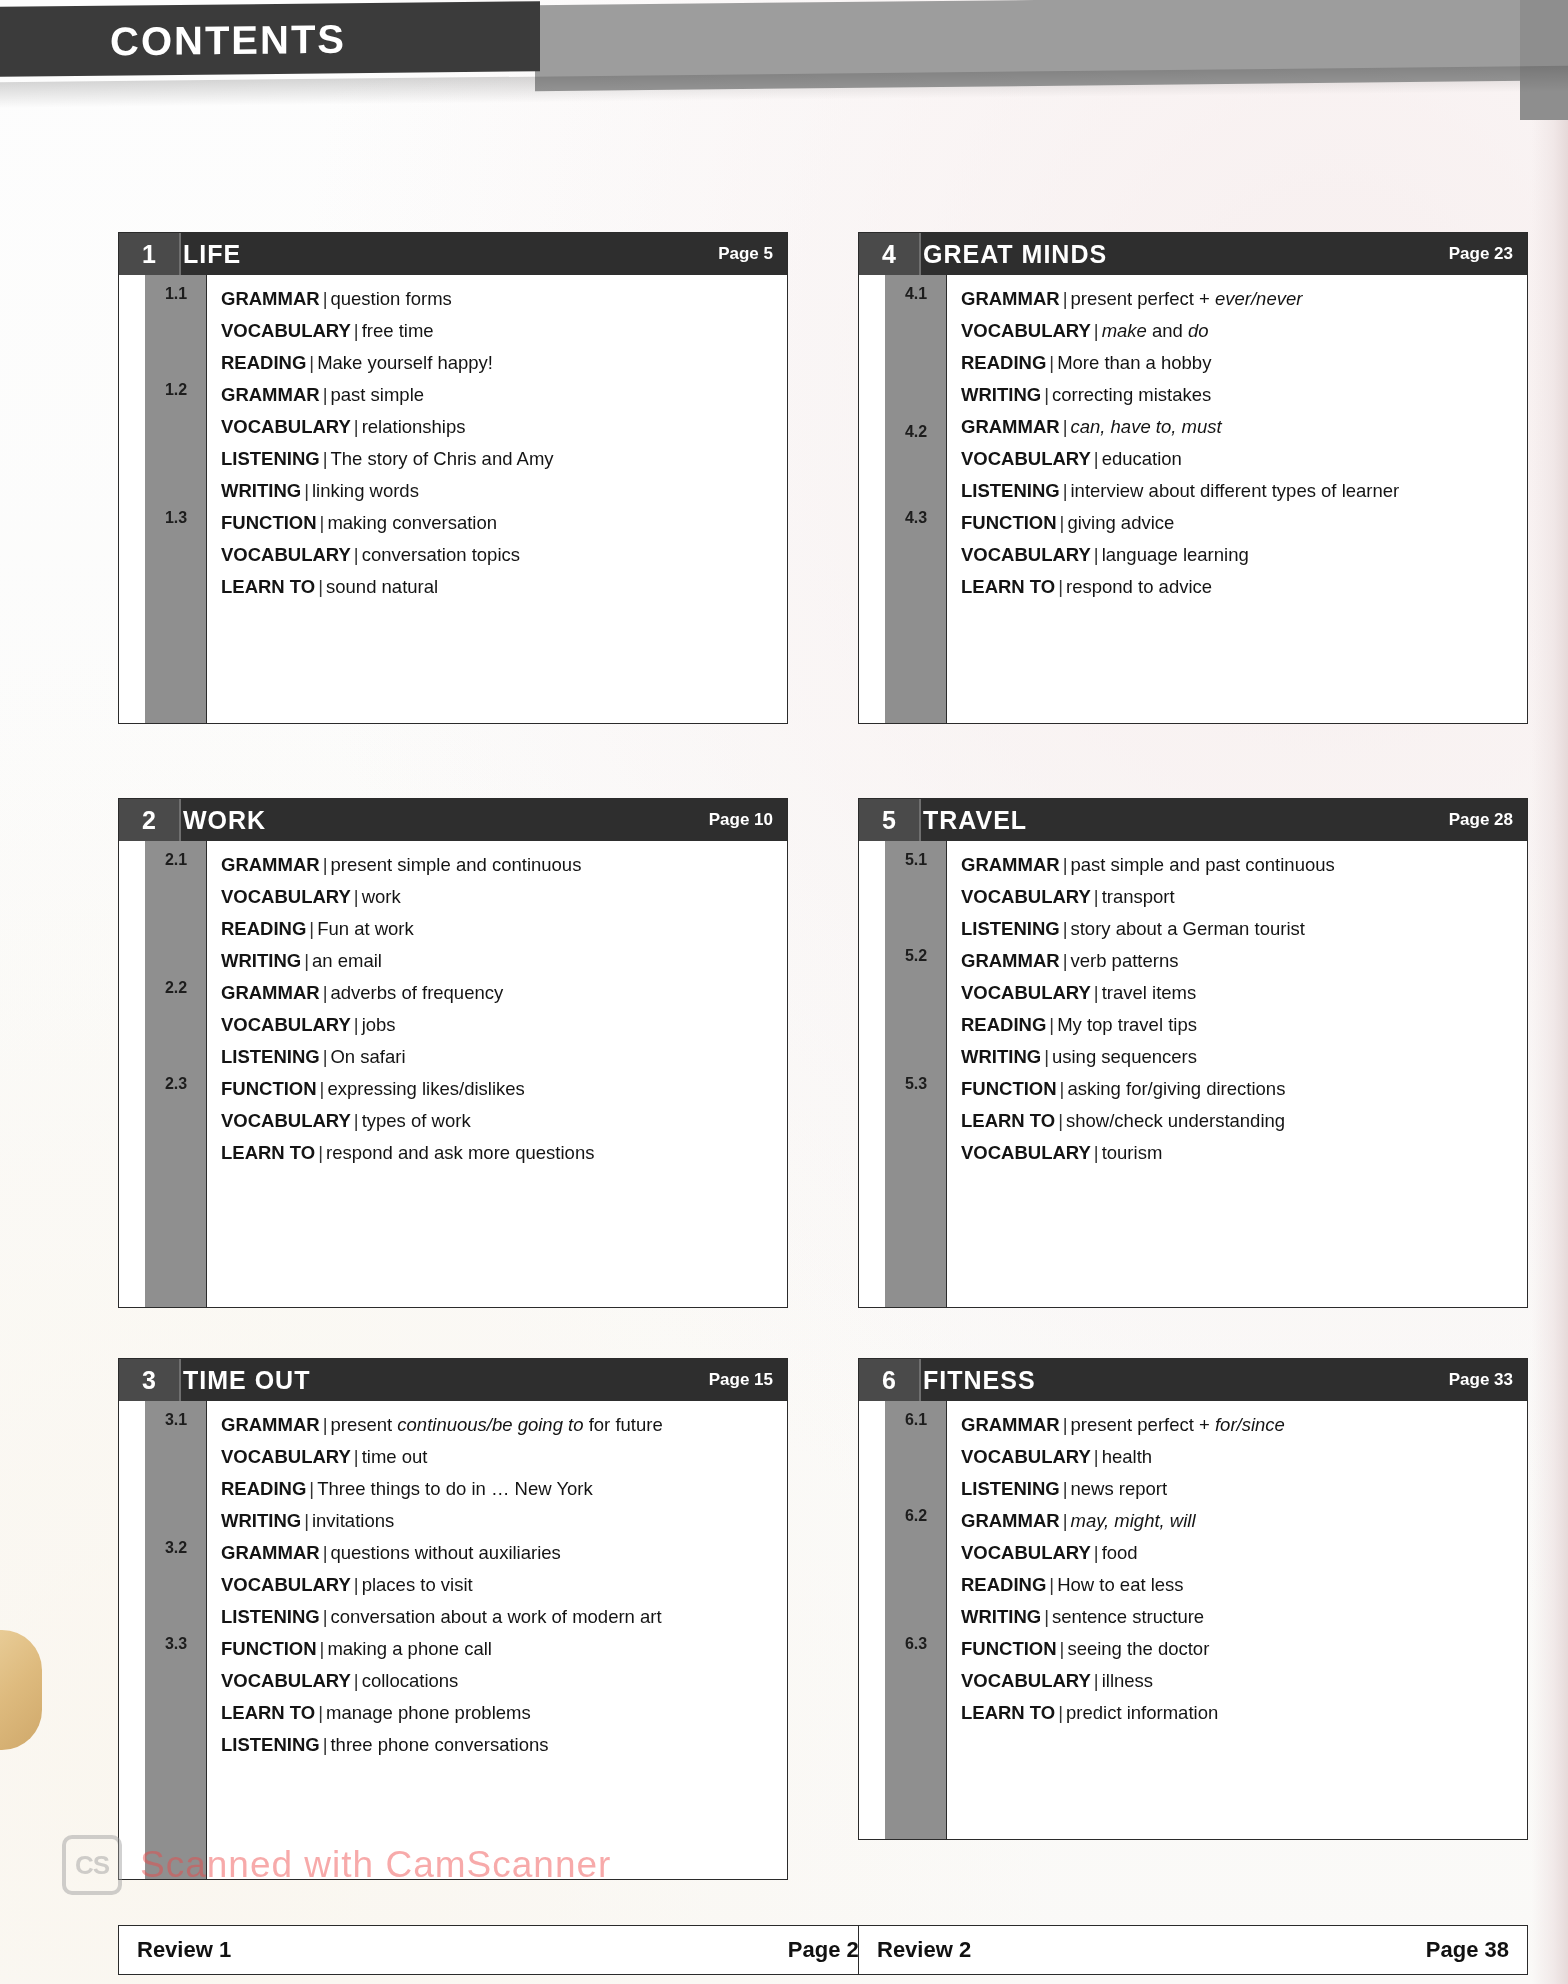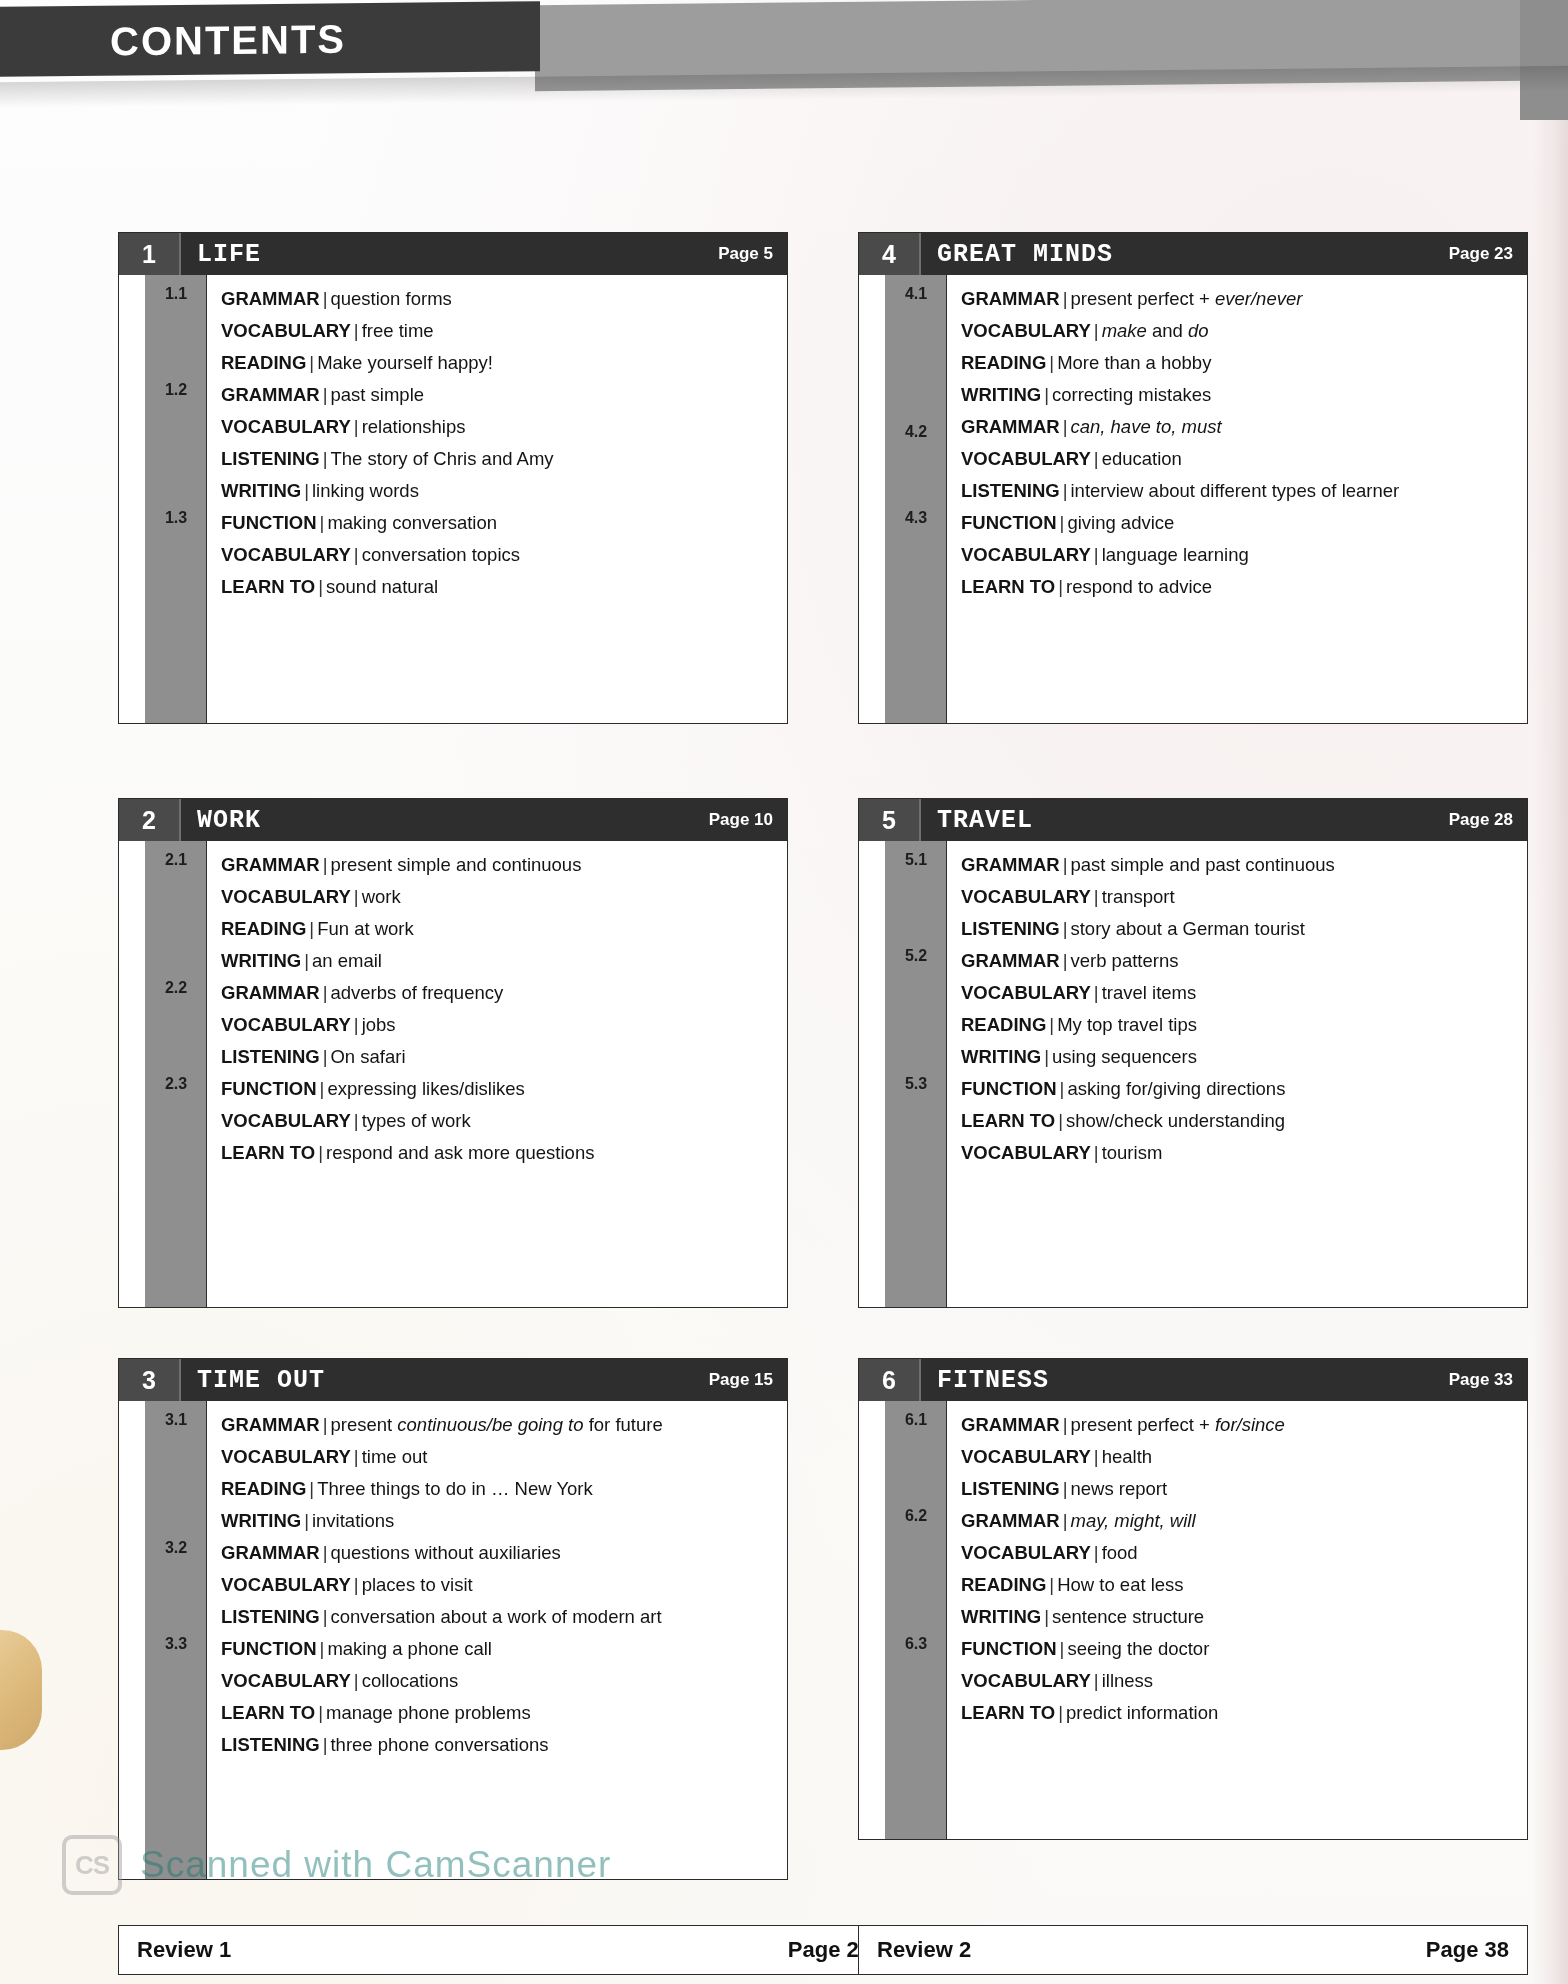--- a/index.html
+++ b/index.html
@@ -112,22 +112,21 @@
     line-height: 42px;
     background: #4a4a4a;
     height: 100%;
     box-sizing: border-box;
   }
   .unit-name {
     flex: 1;
     font-size: 25px;
     font-weight: bold;
     letter-spacing: 1px;
-    padding-left: 16px;
-    font-family: Liberation Mono, monospace;
+    padding-left: 2px;
   }
   .unit-page {
     font-size: 17px;
     font-weight: bold;
     padding-right: 14px;
   }
   .unit-body {
     display: flex;
     min-height: 10px;
     padding-left: 26px;
@@ -209,21 +208,21 @@
     font-size: 26px;
     font-weight: bold;
     display: flex;
     align-items: center;
     justify-content: center;
     letter-spacing: -1px;
   }
   .cam-text {
     margin-left: 18px;
     font-size: 37px;
-    color: #0f766e;
+    color: #ef4444;
     letter-spacing: 1px;
   }
   .ghost {
     position: absolute;
     color: rgba(150,150,150,0.30);
     font-size: 22px;
     transform: scaleX(-1);
     pointer-events: none;
   }
 </style>

